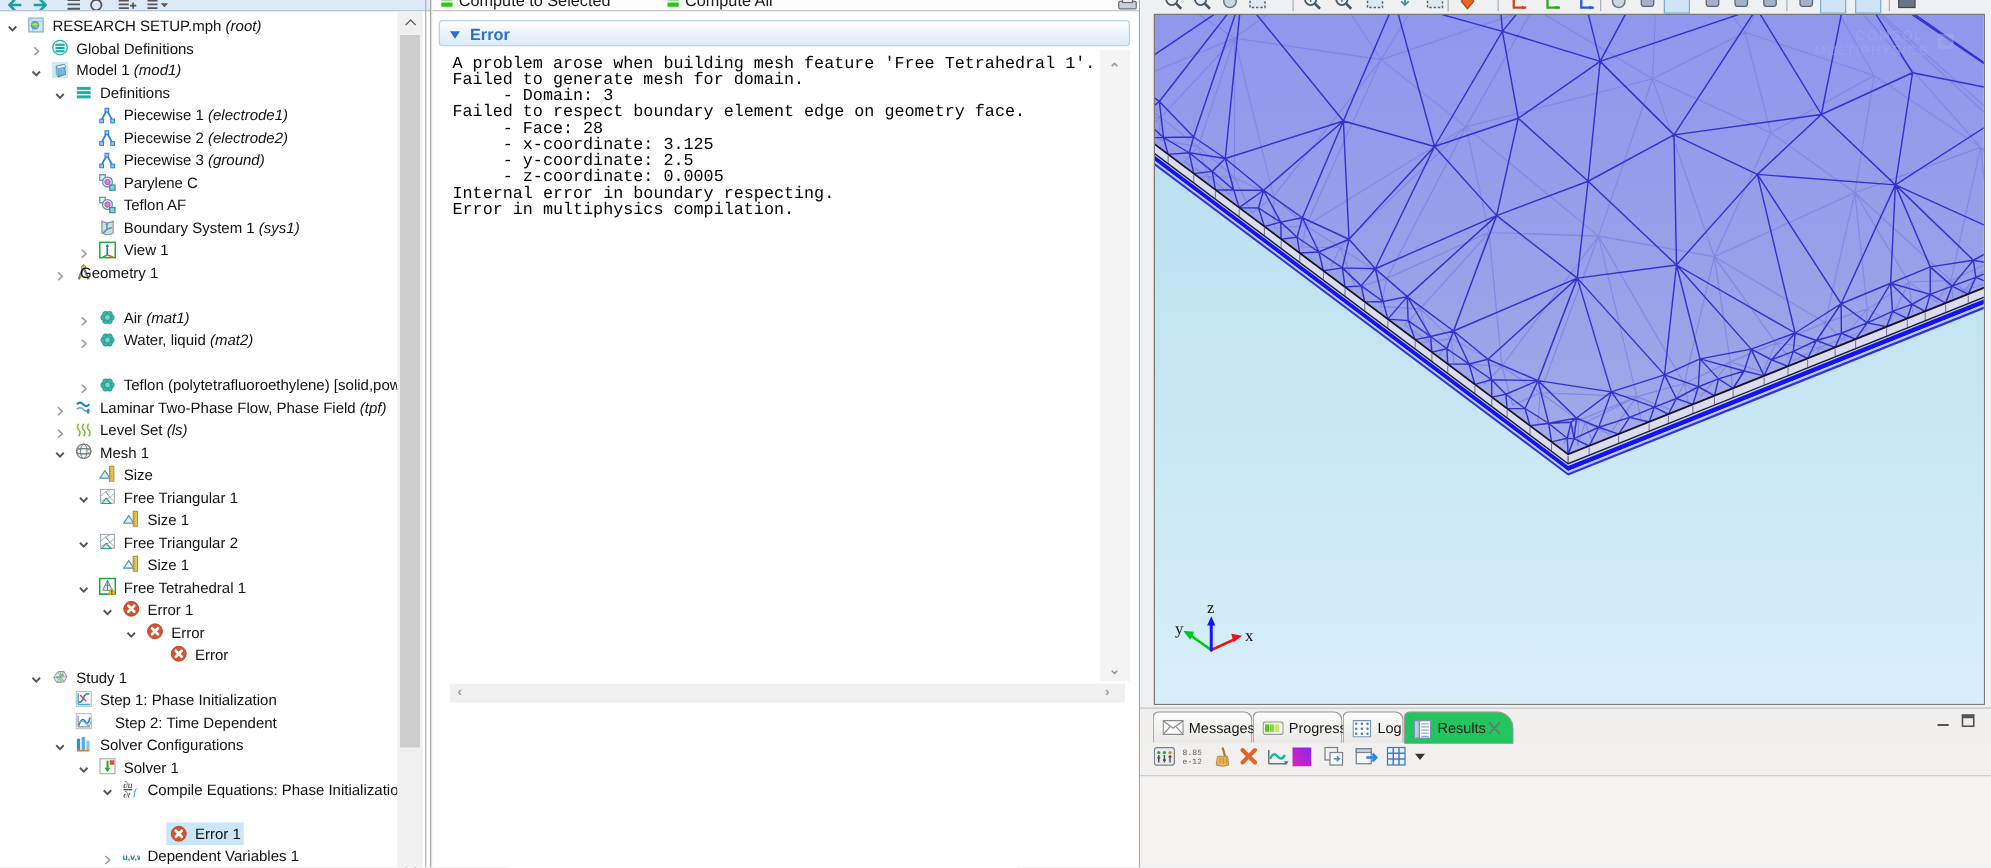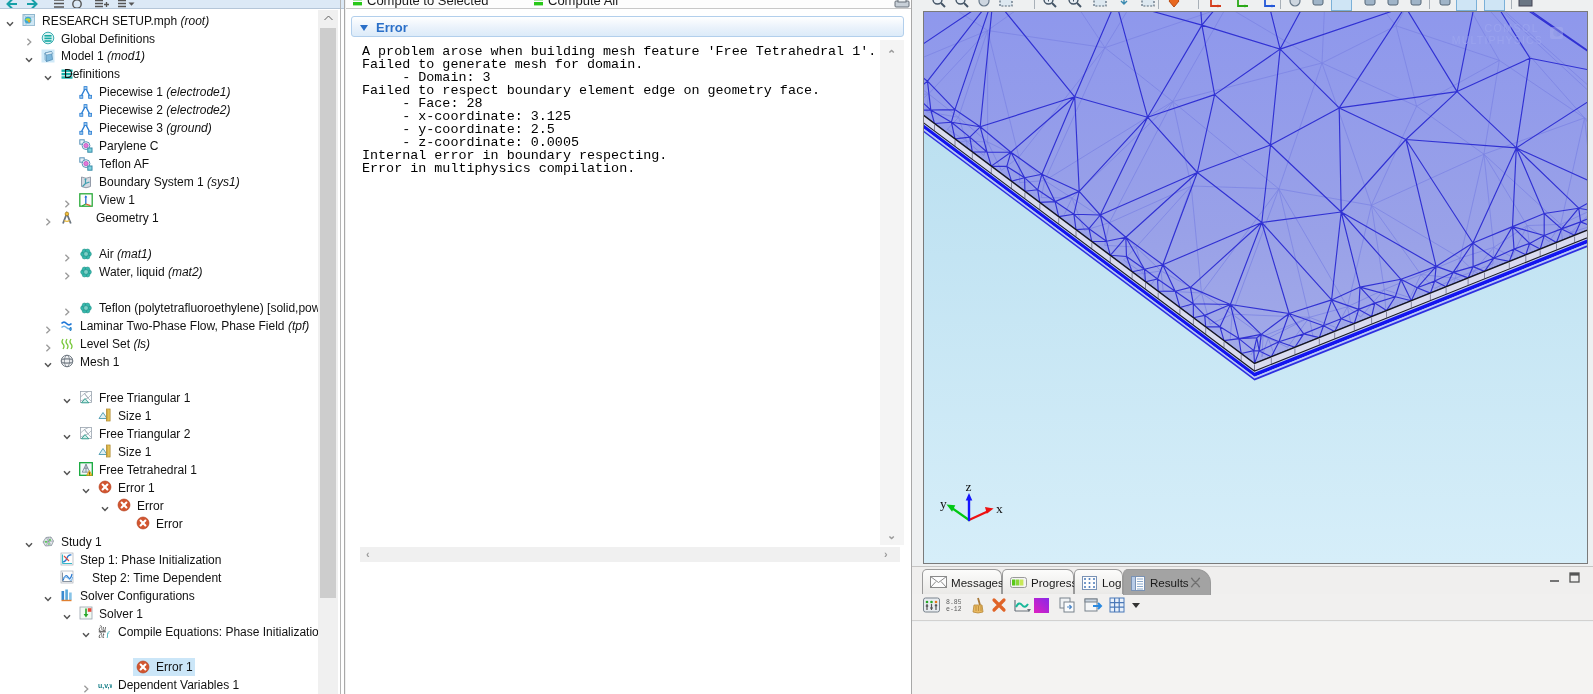--- a/index.html
+++ b/index.html
@@ -24,21 +24,21 @@
 #vscroll { position:absolute; left:534px; top:40px; width:24px; height:505px; background:#f4f4f4; }
 #hscroll { position:absolute; left:14px; top:547px; width:540px; height:15px; background:#f0f0f0; }
 .schev { position:absolute; color:#9a9a9a; font-size:11px; font-weight:bold; font-family:"Liberation Sans"; }
 #rightpanel { position:absolute; left:912px; top:0; width:681px; height:694px; background:#eef0f1; }
 #gfxtb { position:absolute; left:925px; top:0; width:663px; height:11px; overflow:hidden; }
 #gfxframe { position:absolute; left:923px; top:11px; width:665px; height:553px; border:1px solid #7a7a7a; }
 #tabbar { position:absolute; left:912px; top:566px; width:681px; height:28px; background:#f0efee; border-top:1px solid #c6c5c4; }
 .tab { position:absolute; top:2px; height:26px; border:1px solid #9a9a9a; border-bottom:none; border-radius:5px 7px 0 0; background:linear-gradient(#fcfcfb,#e9e8e6); font-size:11.6px; color:#1a1a1a; }
 .tab .ti { position:absolute; left:7px; top:6px; }
 .tab .tt { position:absolute; top:6px; white-space:nowrap; }
-.tab.active { background:#a3a3a3; z-index:3; }
+.tab.active { background:#22c55e; z-index:3; }
 #btoolbar { position:absolute; left:912px; top:594px; width:681px; height:27px; background:#f1f0ef; border-bottom:1px solid #d2d1d0; }
 #bcontent { position:absolute; left:912px; top:622px; width:681px; height:72px; background:#f4f3f2; }
 #winbtns { position:absolute; left:1548px; top:570px; width:40px; height:12px; }
 </style></head><body>
 
 <div id="rightpanel"></div>
 <div id="gfxtb">
     <span style="position:absolute;left:6px;top:-7px"><svg width="15" height="16" viewBox="0 0 15 16">
         <circle cx="6.5" cy="6.5" r="4.5" fill="#e8eef4" stroke="#456" stroke-width="1.4"></circle>
         <path d="M10 10 L14 14" stroke="#456" stroke-width="2"></path>
@@ -325,21 +325,21 @@
       </div>
 <div class="trow" style="top:64.9px">
         <span class="chv" style="left:43px"><svg width="10" height="10" viewBox="0 0 10 10">
             <path d="M2 3.2 L5 6.4 L8 3.2" fill="none" stroke="#555" stroke-width="1.5"></path>
           </svg></span>
         <span class="tico" style="left:60px"><svg width="14" height="14" viewBox="0 0 14 14">
             <rect x="1.5" y="2.5" width="11" height="2.4" fill="#18b2aa"></rect>
             <rect x="1.5" y="5.9" width="11" height="2.4" fill="#18b2aa"></rect>
             <rect x="1.5" y="9.3" width="11" height="2.4" fill="#18b2aa"></rect>
           </svg></span>
-        <span class="tlbl" style="left:64px">Definitions</span>
+        <span class="tlbl" style="left:80px">Definitions</span>
       </div>
 <div class="trow" style="top:82.9px">
         <span class="tico" style="left:79px"><svg width="14" height="14" viewBox="0 0 14 14">
             <path d="M2 11.5 L6.5 3 L11 11.5" fill="none" stroke="#2b7fd4" stroke-width="1.4"></path>
             <rect x="0.8" y="10.3" width="3" height="3" fill="#9cc6ec" stroke="#2b7fd4" stroke-width="0.8"></rect>
             <rect x="5" y="1.6" width="3" height="3" fill="#9cc6ec" stroke="#2b7fd4" stroke-width="0.8"></rect>
             <rect x="9.6" y="10.3" width="3" height="3" fill="#9cc6ec" stroke="#2b7fd4" stroke-width="0.8"></rect>
           </svg></span>
         <span class="tlbl" style="left:99px">Piecewise 1<i> (electrode1)</i></span>
       </div>
@@ -402,21 +402,21 @@
       </div>
 <div class="trow" style="top:208.7px">
         <span class="chv" style="left:43px"><svg width="10" height="10" viewBox="0 0 10 10">
             <path d="M3.4 1.8 L6.8 5 L3.4 8.2" fill="none" stroke="#9a9a9a" stroke-width="1.3"></path>
           </svg></span>
         <span class="tico" style="left:60px"><svg width="14" height="14" viewBox="0 0 14 14">
             <path d="M3 12.5 L6.8 2.5 L10.8 12.5" fill="none" stroke="#6a747e" stroke-width="1.8"></path>
             <circle cx="6.9" cy="2.9" r="1.8" fill="#f2c03c" stroke="#a07818" stroke-width="0.7"></circle>
             <path d="M4.2 9.5 q2.7 1.9 5.4 0" fill="none" stroke="#e8b83a" stroke-width="1.3"></path>
           </svg></span>
-        <span class="tlbl" style="left:96px">Geometry 1</span>
+        <span class="tlbl" style="left:64px">Geometry 1</span>
       </div>
 <div class="trow" style="top:244.6px">
         <span class="chv" style="left:62px"><svg width="10" height="10" viewBox="0 0 10 10">
             <path d="M3.4 1.8 L6.8 5 L3.4 8.2" fill="none" stroke="#9a9a9a" stroke-width="1.3"></path>
           </svg></span>
         <span class="tico" style="left:79px"><svg width="14" height="14" viewBox="0 0 14 14">
             <circle cx="10.1" cy="7.0" r="2.3" fill="#35b8ac" stroke="#1a8a80" stroke-width="0.5"></circle>
             <circle cx="8.550530331250917" cy="9.68437249499225" r="2.3" fill="#35b8ac" stroke="#1a8a80" stroke-width="0.5"></circle>
             <circle cx="5.451060843954245" cy="9.685290950878183" r="2.3" fill="#35b8ac" stroke="#1a8a80" stroke-width="0.5"></circle>
             <circle cx="3.900000544419314" cy="7.001837226020808" r="2.3" fill="#35b8ac" stroke="#1a8a80" stroke-width="0.5"></circle>
@@ -480,20 +480,28 @@
         <span class="chv" style="left:43px"><svg width="10" height="10" viewBox="0 0 10 10">
             <path d="M2 3.2 L5 6.4 L8 3.2" fill="none" stroke="#555" stroke-width="1.5"></path>
           </svg></span>
         <span class="tico" style="left:60px"><svg width="14" height="14" viewBox="0 0 14 14">
             <circle cx="7" cy="7" r="5.8" fill="#eef0f2" stroke="#6a737c" stroke-width="0.9"></circle>
             <ellipse cx="7" cy="7" rx="5.8" ry="2.2" fill="none" stroke="#6a737c" stroke-width="0.7"></ellipse>
             <ellipse cx="7" cy="7" rx="2.6" ry="5.7" fill="none" stroke="#6a737c" stroke-width="0.7"></ellipse>
             <path d="M1.4 5 h11.2 M1.4 9 h11.2" stroke="#6a737c" stroke-width="0.7"></path>
           </svg></span>
         <span class="tlbl" style="left:80px">Mesh 1</span>
+      </div>
+<div class="trow" style="top:370.4px">
+        <span class="tico" style="left:79px"><svg width="14" height="14" viewBox="0 0 14 14">
+            <path d="M1 10.5 L5 4.5 L9 10.5 Z" fill="#dff0f4" stroke="#4a9ab0" stroke-width="0.9"></path>
+            <rect x="8.5" y="1" width="3.6" height="12" fill="#e8c457" stroke="#a8842a" stroke-width="0.7"></rect>
+            <path d="M8.5 3 h1.6 M8.5 5 h1.6 M8.5 7 h1.6 M8.5 9 h1.6 M8.5 11 h1.6" stroke="#a8842a" stroke-width="0.7"></path>
+          </svg></span>
+        <span class="tlbl" style="left:99px">Size</span>
       </div>
 <div class="trow" style="top:388.4px">
         <span class="chv" style="left:62px"><svg width="10" height="10" viewBox="0 0 10 10">
             <path d="M2 3.2 L5 6.4 L8 3.2" fill="none" stroke="#555" stroke-width="1.5"></path>
           </svg></span>
         <span class="tico" style="left:79px"><svg width="14" height="14" viewBox="0 0 14 14">
             <rect x="1.5" y="1.5" width="11" height="11" fill="#fcfdfe" stroke="#9aa4ae" stroke-width="0.8"></rect>
             <path d="M1.5 7 L5.5 3.5 L9 8 L1.5 11 M5.5 3.5 L9.5 1.5 M9 8 L12.5 4.5 M9 8 L12.5 11.5 M5.5 3.5 L9 8" fill="none" stroke="#9aa4ae" stroke-width="0.7"></path>
             <path d="M2.5 12.8 L6 8.6 L9.8 12.8 Z" fill="#cdeee8" stroke="#2a9a8a" stroke-width="0.9"></path>
           </svg></span>

